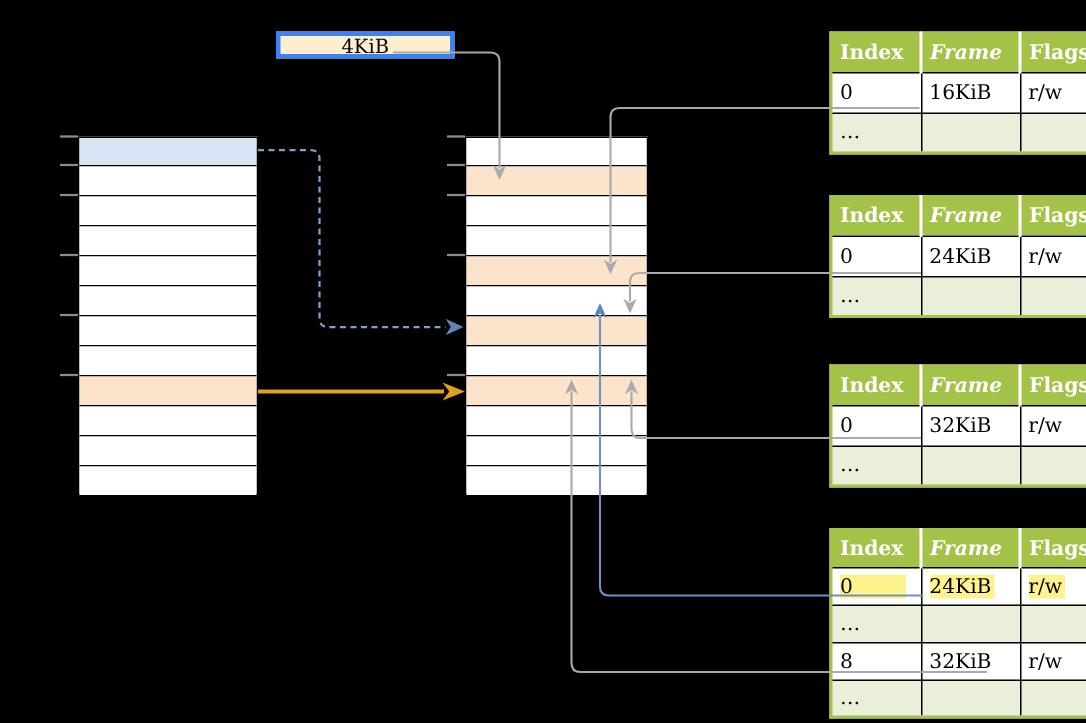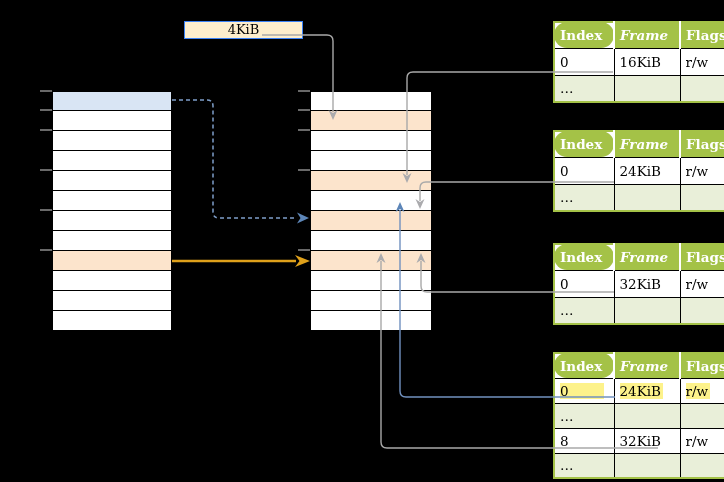--- a/index.html
+++ b/index.html
@@ -3,21 +3,21 @@
 <meta charset="utf-8">
 <style>
   html,body{margin:0;padding:0;background:#000;}
   #canvas{
     position:relative;width:724px;height:482px;background:#000;
     font-family:"DejaVu Serif", serif;overflow:hidden;
   }
   
   .sizebox{
     position:absolute;left:184px;top:21px;width:119px;height:18px;
-    background:#fdeecd;border:1px solid #3b82f6;box-sizing:border-box;
+    background:#fdeecd;border:3px solid #3b82f6;box-sizing:border-box;
     color:#000;font-size:13px;line-height:16px;text-align:center;
   }
   
   .memcol{
     position:absolute;top:91px;height:239px;border:1px solid #000;
     box-sizing:border-box;background:#fff;display:flex;flex-direction:column;
   }
   #vcol{left:52px;width:120px;}
   #pcol{left:310px;width:122px;}
   .mrow{box-sizing:border-box;border-bottom:1px solid #000;background:#fff;flex:none;}
@@ -38,21 +38,21 @@
   table.ptable th:last-child{border-right:none;}
   table.ptable td{
     font-size:13.5px;color:#000;padding:2px 0 2px 5px;
     border-right:1px solid #000;border-bottom:1px solid #000;background:#fff;
   }
   table.ptable td:last-child{border-right:none;}
   table.ptable tr:last-child td{border-bottom:none;}
   table.ptable tr.dots td{background:#e9efd9;}
   .t-a tr{height:27px;} .t-a tr.hdr{height:26px;}
   .t-b tr{height:25px;} .t-b tr.hdr{height:25px;}
-  .col-index{width:53px;border-radius:13px;} .col-frame{width:59px;font-style:italic;} .col-flags{width:50px;}
+  .col-index{width:53px;} .col-frame{width:59px;font-style:italic;} .col-flags{width:50px;}
   .hl{background:#fdf28b;display:inline-block;padding:0 2px 0 0;}
   .hl-wide{min-width:42px;}
   
   #overlay{position:absolute;left:0;top:0;width:724px;height:482px;pointer-events:none;}
 </style>
 </head>
 <body>
 
 <div id="canvas">
 

